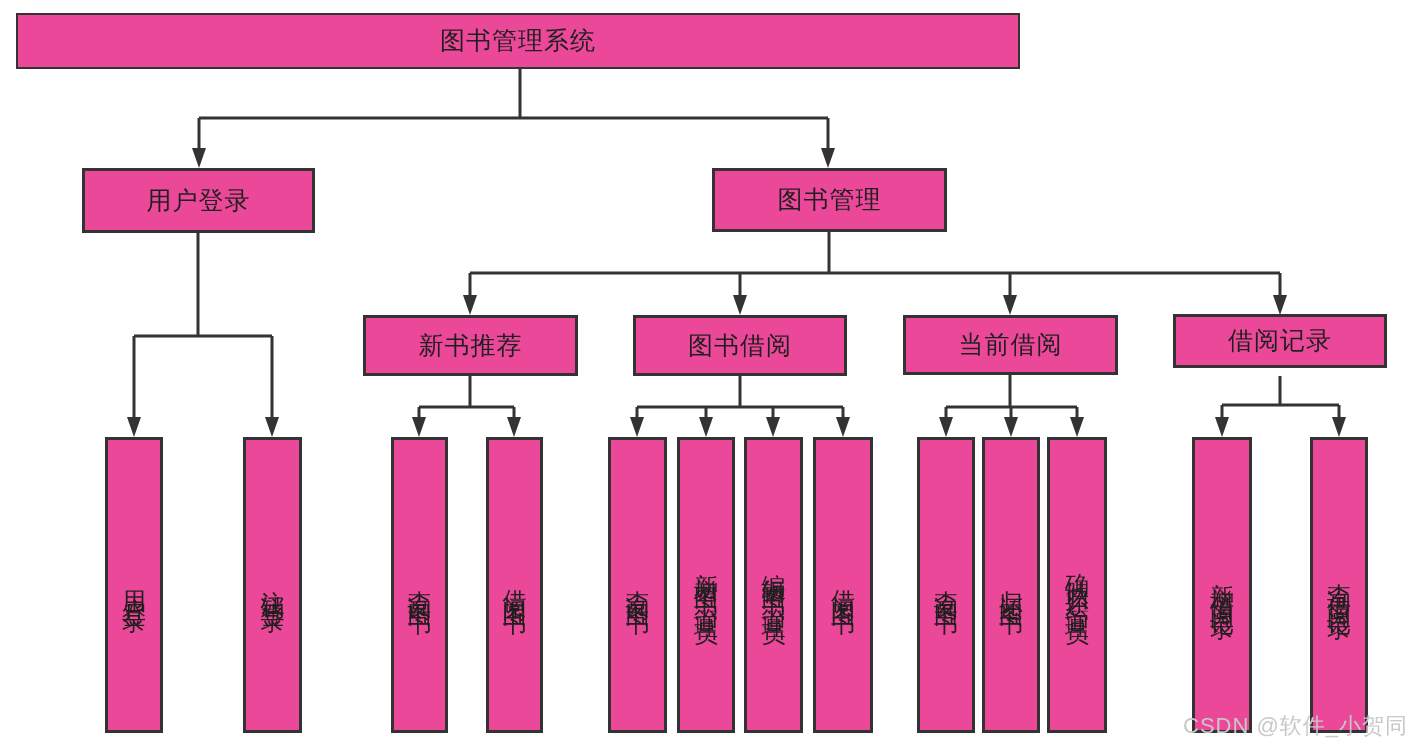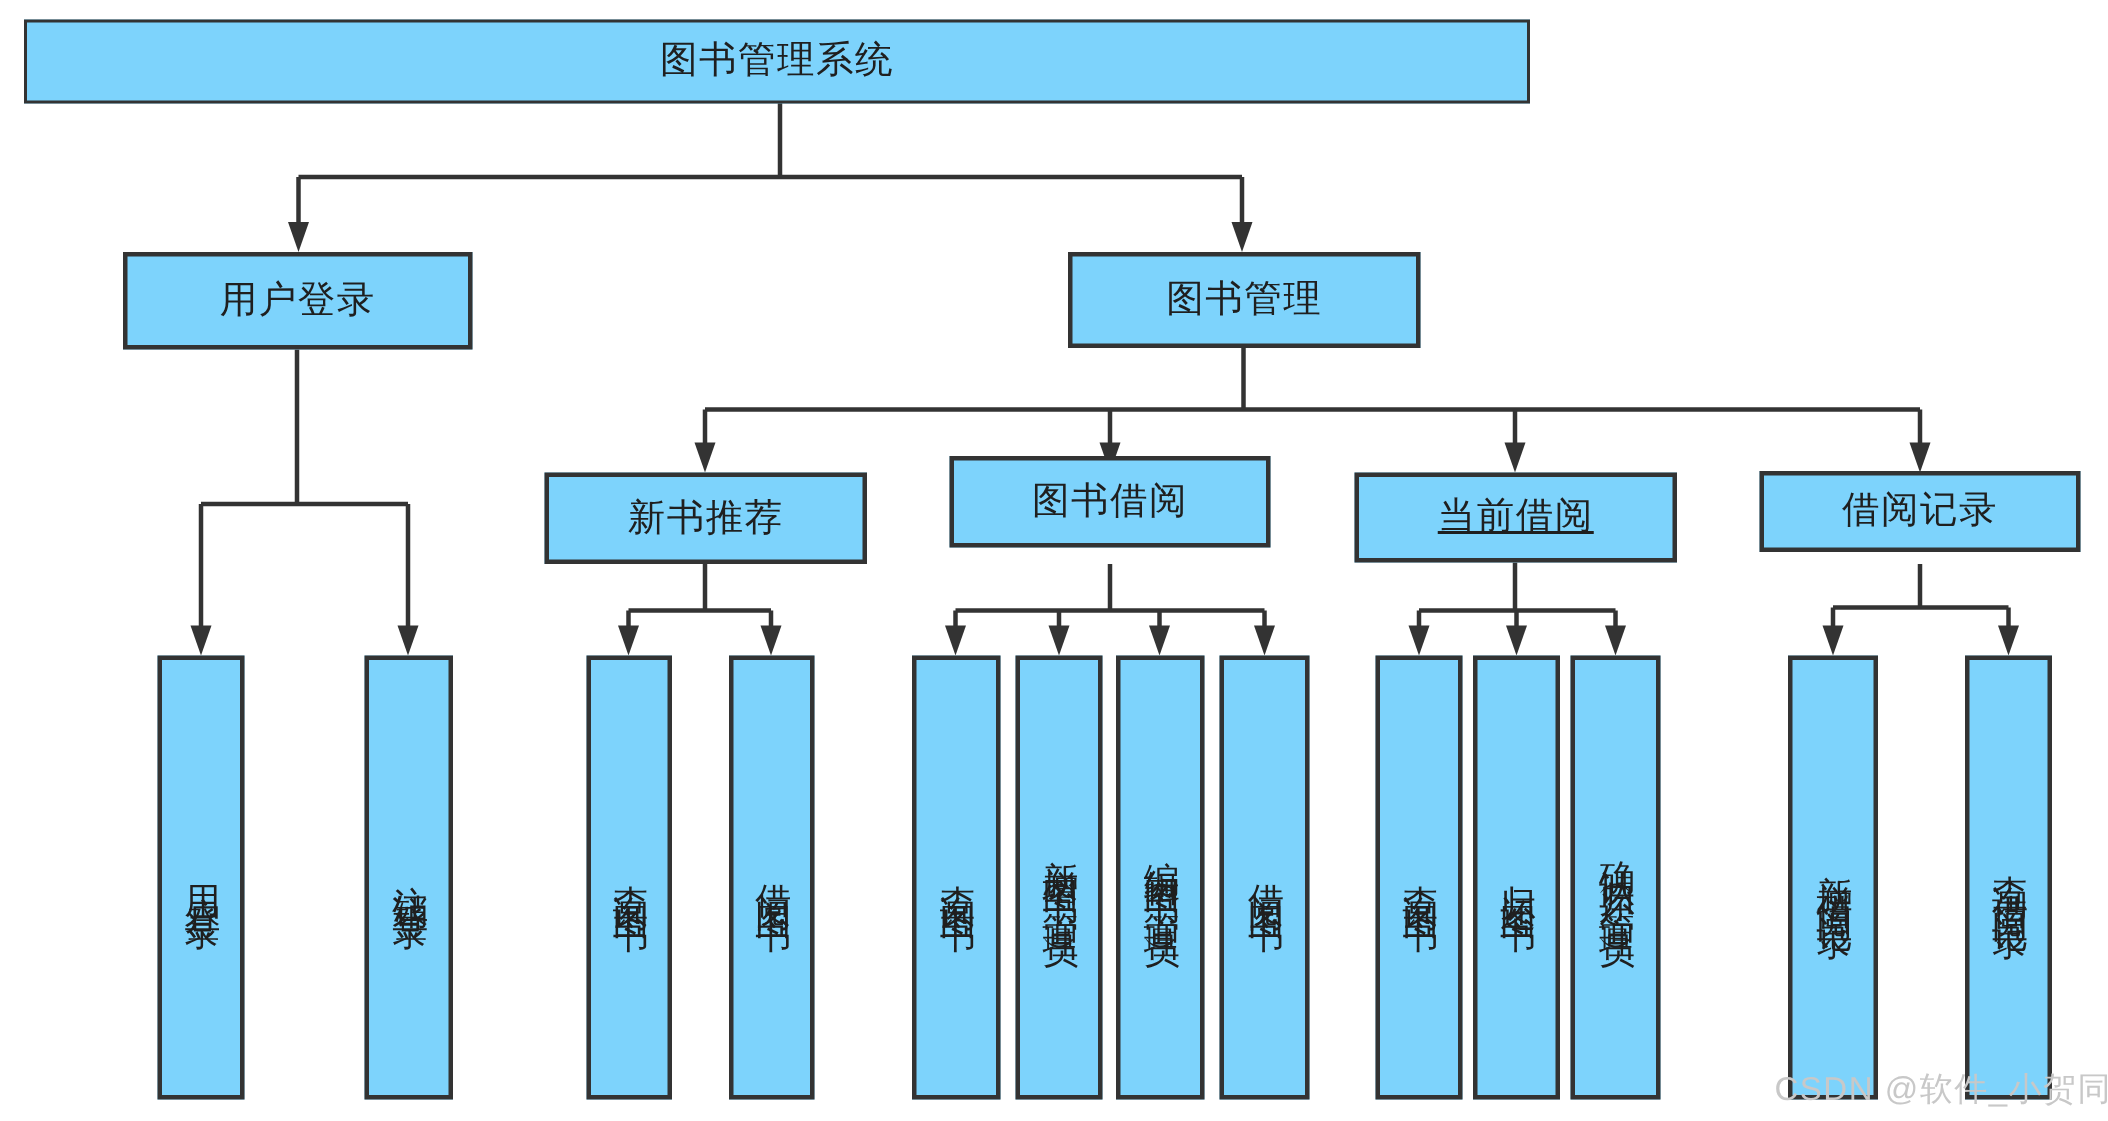--- a/index.html
+++ b/index.html
@@ -22,21 +22,21 @@
     background: var(--bg);
   }
   svg.connectors {
     position: absolute; left: 0; top: 0;
     width: 1405px; height: 747px;
   }
   .cline { stroke: var(--line); stroke-width: 3; fill: none; }
   .ahead { fill: var(--line); stroke: none; }
   .node {
     position: absolute;
-    background: #7dd3fc;
+    background: #ec4899;
     border: 3px solid var(--line);
     color: var(--text);
     display: flex;
     align-items: center;
     justify-content: center;
     text-align: left;
   }
   .hbox {
     font-size: 25px;
     letter-spacing: 1px;
@@ -141,22 +141,22 @@
       <polygon class="ahead" points="1332,417 1346,417 1339,437"></polygon>
     </g>
   </svg>
 
   <div class="node hbox root-box" style="left:16px; top:13px; width:1004px; height:56px;">图书管理系统</div>
 
   <div class="node hbox" style="left:82px; top:168px; width:233px; height:65px;">用户登录</div>
   <div class="node hbox" style="left:363px; top:315px; width:215px; height:61px;">新书推荐</div>
 
   <div class="node hbox" style="left:712px; top:168px; width:235px; height:64px;">图书管理</div>
-  <div class="node hbox" style="left:633px; top:304px; width:214px; height:61px;">图书借阅</div>
-  <div class="node hbox" style="left:903px; top:315px; width:215px; height:60px;text-decoration:underline;">当前借阅</div>
+  <div class="node hbox" style="left:633px; top:315px; width:214px; height:61px;">图书借阅</div>
+  <div class="node hbox" style="left:903px; top:315px; width:215px; height:60px;">当前借阅</div>
   <div class="node hbox" style="left:1173px; top:314px; width:214px; height:54px;">借阅记录</div>
 
   <div class="node vbox" style="left:105px; width:58px;">用户登录</div>
   <div class="node vbox" style="left:243px; width:59px;">注销登录</div>
 
   <div class="node vbox" style="left:391px; width:57px;">查询图书</div>
   <div class="node vbox" style="left:486px; width:57px;">借阅图书</div>
 
   <div class="node vbox" style="left:608px; width:59px;">查询图书</div>
   <div class="node vbox" style="left:677px; width:58px;">新增图书（管理员）</div>

